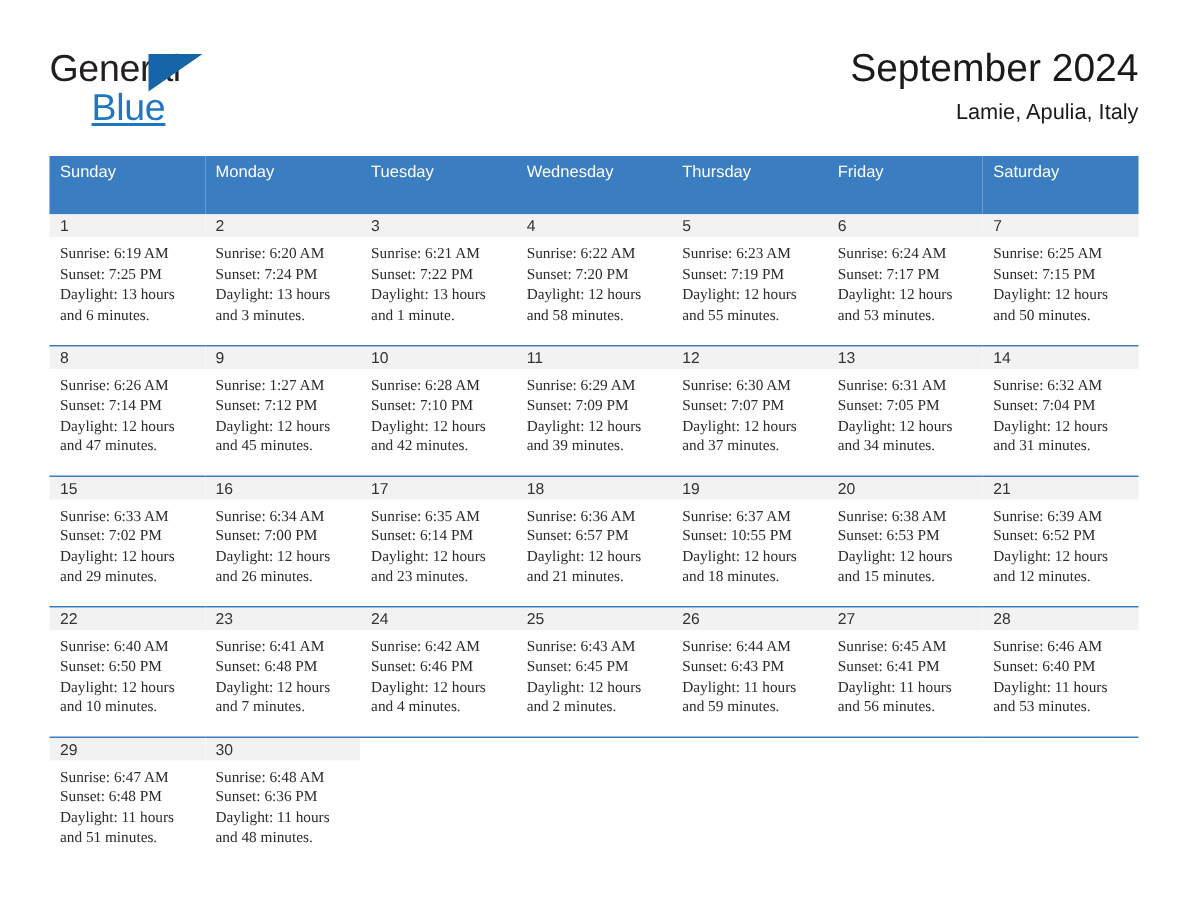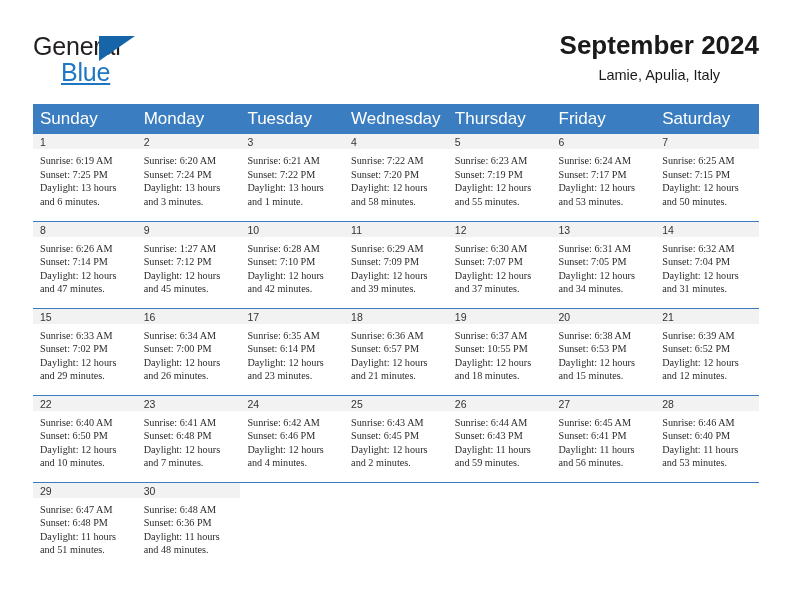--- a/index.html
+++ b/index.html
@@ -68,49 +68,48 @@
 
   .title-block {
     position: absolute;
     right: 0;
     top: 0;
     text-align: right;
   }
   .cal-title {
     font-size: 26px;
     color: #1a1a1a;
-    font-weight: bold;
+    font-weight: normal;
     line-height: 34px;
     white-space: nowrap;
   }
   .cal-sub {
     font-size: 14.5px;
     color: #1a1a1a;
     line-height: 22px;
     white-space: nowrap;
     margin-top: 2px;
-    text-align: center;
   }
 
   
   .cal {
     position: absolute;
     left: 33px;
     top: 104px;
     width: 726px;
     border-collapse: collapse;
     table-layout: fixed;
   }
   .cal th {
     background: #3a7dc0;
     color: #ffffff;
-    font-size: 17px;
+    font-size: 11px;
     font-weight: normal;
     text-align: left;
-    padding: 5px 0 5px 7px;
+    padding: 5px 0 22px 7px;
     height: 22px;
     border: none;
   }
   .cal td {
     width: 103.71px;
     height: 87px;
     vertical-align: top;
     padding: 0;
     border-top: 1px solid #3a7dc0;
     background: #ffffff;
@@ -199,21 +198,21 @@
             <div class="cell-body">
               <div class="cell-line">Sunrise: 6:21 AM</div>
               <div class="cell-line">Sunset: 7:22 PM</div>
               <div class="cell-line">Daylight: 13 hours</div>
               <div class="cell-line">and 1 minute.</div>
             </div>
           </td>
         <td>
             <div class="daynum-band">4</div>
             <div class="cell-body">
-              <div class="cell-line">Sunrise: 7:22 AM</div>
+              <div class="cell-line">Sunrise: 6:22 AM</div>
               <div class="cell-line">Sunset: 7:20 PM</div>
               <div class="cell-line">Daylight: 12 hours</div>
               <div class="cell-line">and 58 minutes.</div>
             </div>
           </td>
         <td>
             <div class="daynum-band">5</div>
             <div class="cell-body">
               <div class="cell-line">Sunrise: 6:23 AM</div>
               <div class="cell-line">Sunset: 7:19 PM</div>

